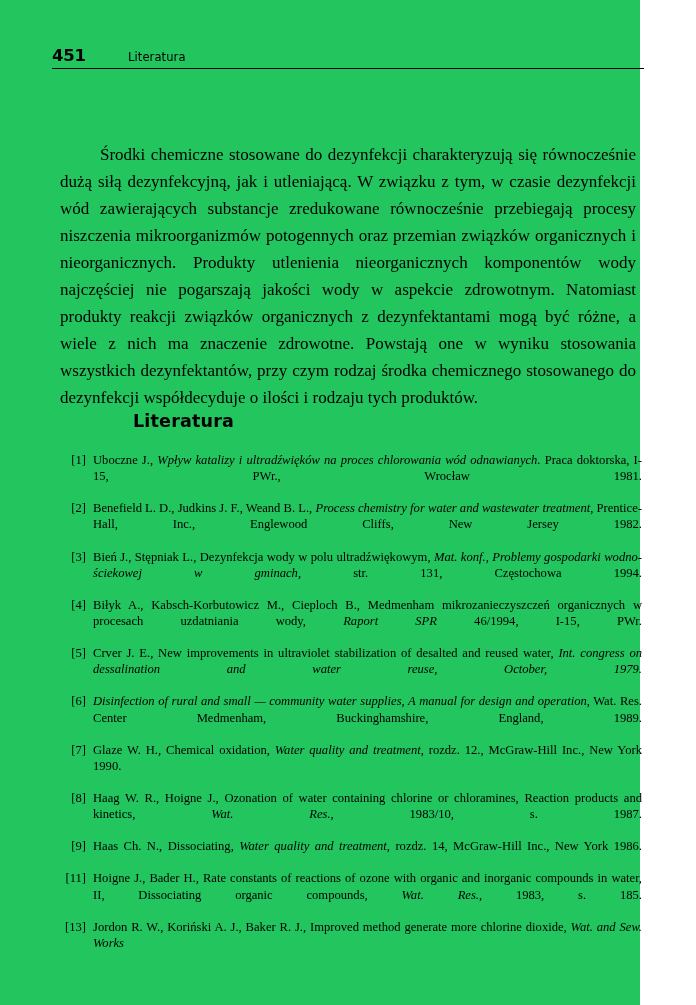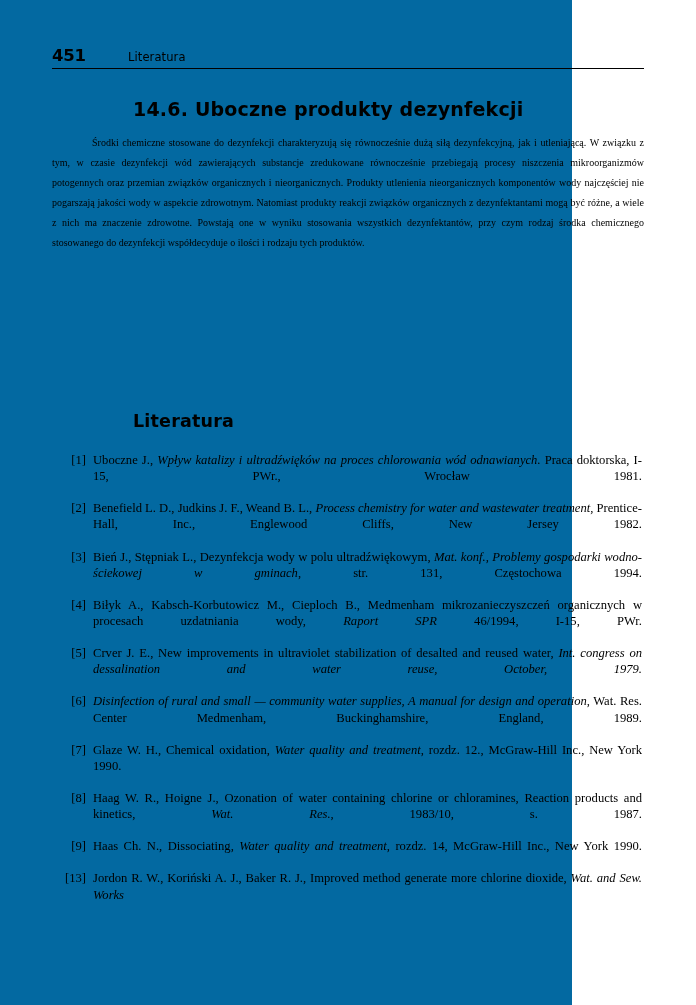--- a/index.html
+++ b/index.html
@@ -12,23 +12,23 @@
     height: 1005px;
     position: relative;
     font-family: "Liberation Serif", "DejaVu Serif", serif;
     color: #000000;
     overflow: hidden;
   }
 
   .page {
     position: absolute;
     left: 0; top: 0;
-    width: 572px;
+    width: 640px;
     height: 1005px;
-    background: #0369a1;
+    background: #22c55e;
   }
 
   
   .header {
     position: absolute;
     left: 52px;
     top: 46px;
     width: 592px;
     height: 26px;
   }
@@ -73,25 +73,25 @@
   }
 
   
   .body-block {
     position: absolute;
     left: 52px;
     top: 133px;
     width: 592px;
   }
   p.para {
-    margin: 0;
+    margin: 8px;
     text-align: justify;
     text-justify: inter-word;
-    font-size: 10px;
-    line-height: 20px;
+    font-size: 17px;
+    line-height: 27px;
     text-indent: 40px;
     hyphens: manual;
   }
   p.para + p.para {
     margin-top: 0px;
   }
 
   
   .lit-heading {
     position: absolute;
@@ -146,21 +146,20 @@
 <div class="page">
 
   <div class="header">
     <div class="header-row">
       <span class="folio">451</span>
       <span class="header-title">Literatura</span>
     </div>
     <div class="header-rule"></div>
   </div>
 
-  <h1 class="chapter-heading">14.6. Uboczne produkty dezynfekcji</h1>
 
   <div class="body-block">
     <p class="para">Środki chemiczne stosowane do dezynfekcji charakteryzują się równocześnie dużą siłą dezynfekcyjną, jak i utleniającą. W związku z tym, w czasie dezynfekcji wód zawierających substancje zredukowane równocześnie przebiegają procesy niszczenia mikroorganizmów potogennych oraz przemian związków organicznych i nieorganicznych. Produkty utlenienia nieorganicznych komponentów wody najczęściej nie pogarszają jakości wody w aspekcie zdrowotnym. Natomiast produkty reakcji związków organicznych z dezynfektantami mogą być różne, a wiele z nich ma znaczenie zdrowotne. Powstają one w wyniku stosowania wszystkich dezynfektantów, przy czym rodzaj środka chemicznego stosowanego do dezynfekcji współdecyduje o ilości i rodzaju tych produktów.</p>
   </div>
 
   <h2 class="lit-heading">Literatura</h2>
 
   <ol class="ref-list" style="list-style:none;margin:0;padding:0;">
       <li class="ref-item">
         <span class="ref-num">[1]</span>
@@ -189,21 +188,25 @@
       <li class="ref-item">
         <span class="ref-num">[7]</span>
         <span class="ref-text"><span>Glaze W. H., Chemical oxidation, </span><i>Water quality and treatment</i><span>, rozdz. 12., McGraw-Hill Inc., New York 1990.</span></span>
       </li>
       <li class="ref-item">
         <span class="ref-num">[8]</span>
         <span class="ref-text"><span>Haag W. R., Hoigne J., Ozonation of water containing chlorine or chloramines, Reaction products and kinetics, </span><i>Wat. Res.</i><span>, 1983/10, s. 1987.</span></span>
       </li>
       <li class="ref-item">
         <span class="ref-num">[9]</span>
-        <span class="ref-text"><span>Haas Ch. N., Dissociating, </span><i>Water quality and treatment</i><span>, rozdz. 14, McGraw-Hill Inc., New York 1990.</span></span>
+        <span class="ref-text"><span>Haas Ch. N., Dissociating, </span><i>Water quality and treatment</i><span>, rozdz. 14, McGraw-Hill Inc., New York 1986.</span></span>
+      </li>
+      <li class="ref-item">
+        <span class="ref-num">[11]</span>
+        <span class="ref-text"><span>Hoigne J., Bader H., Rate constants of reactions of ozone with organic and inorganic compounds in water, II, Dissociating organic compounds, </span><i>Wat. Res.</i><span>, 1983, s. 185.</span></span>
       </li>
       <li class="ref-item">
         <span class="ref-num">[13]</span>
         <span class="ref-text"><span>Jordon R. W., Koriński A. J., Baker R. J., Improved method generate more chlorine dioxide, </span><i>Wat. and Sew. Works</i></span>
       </li>
     </ol>
 
 </div>
 
 </body></html>

